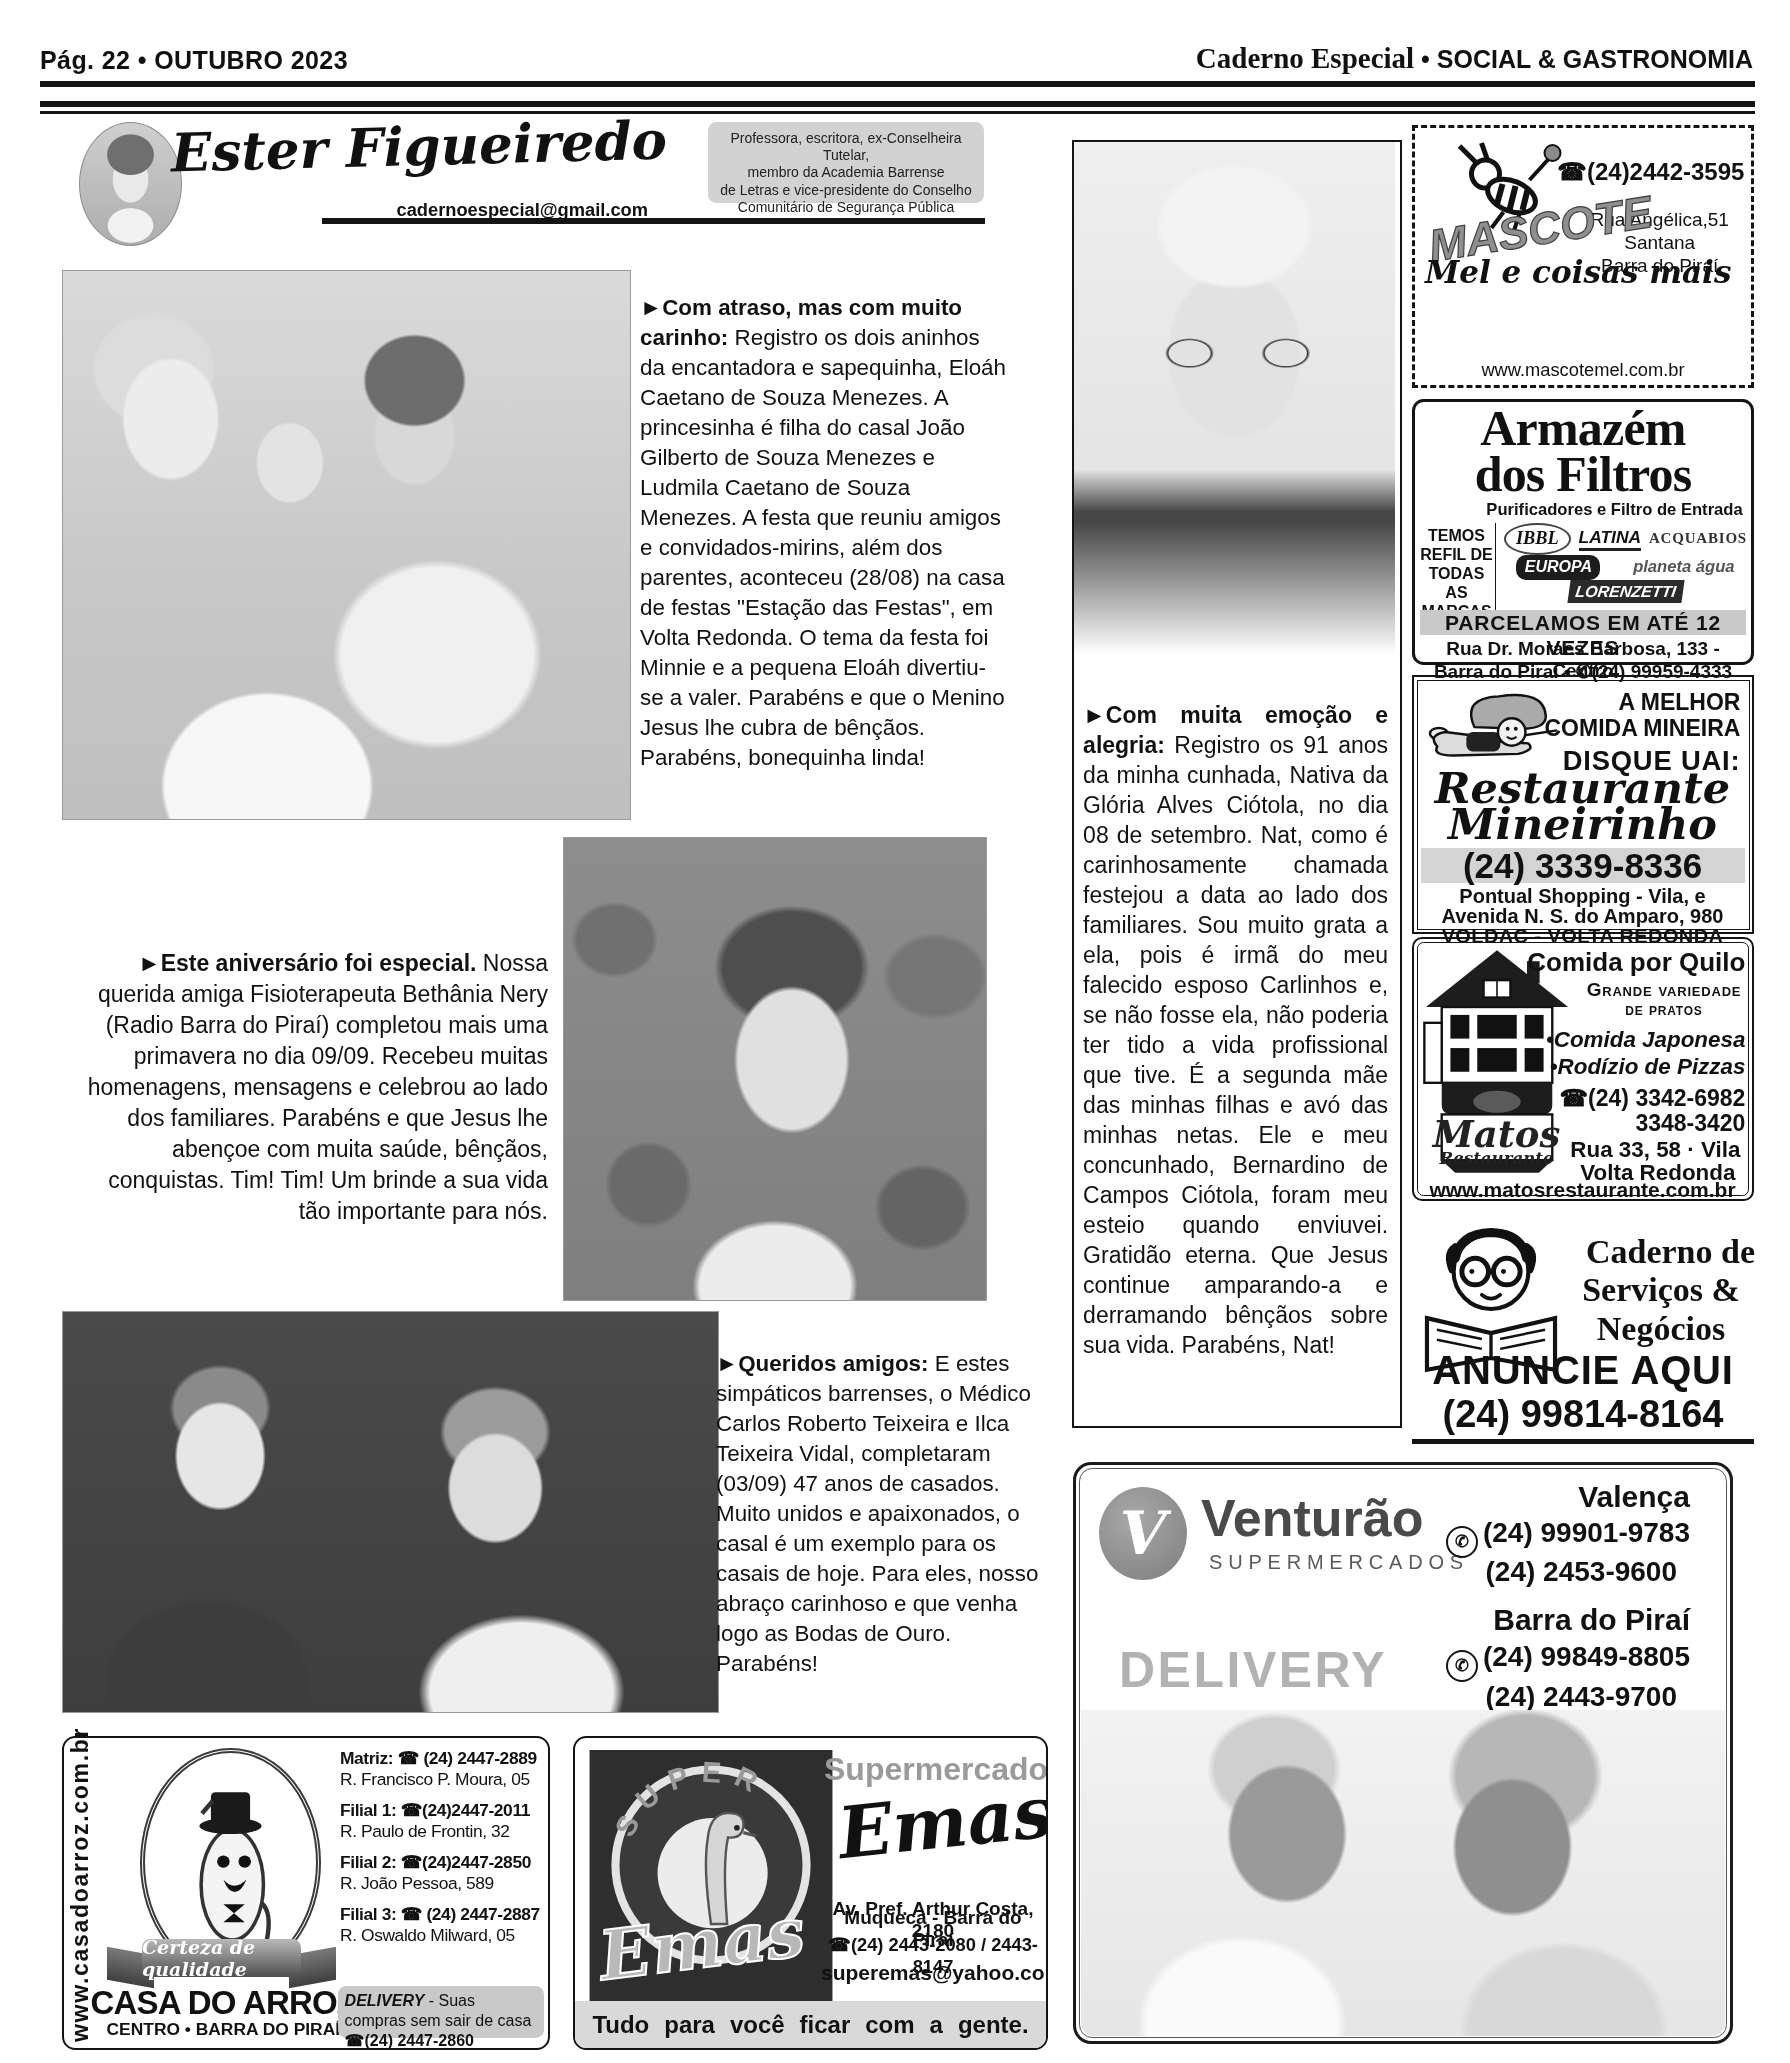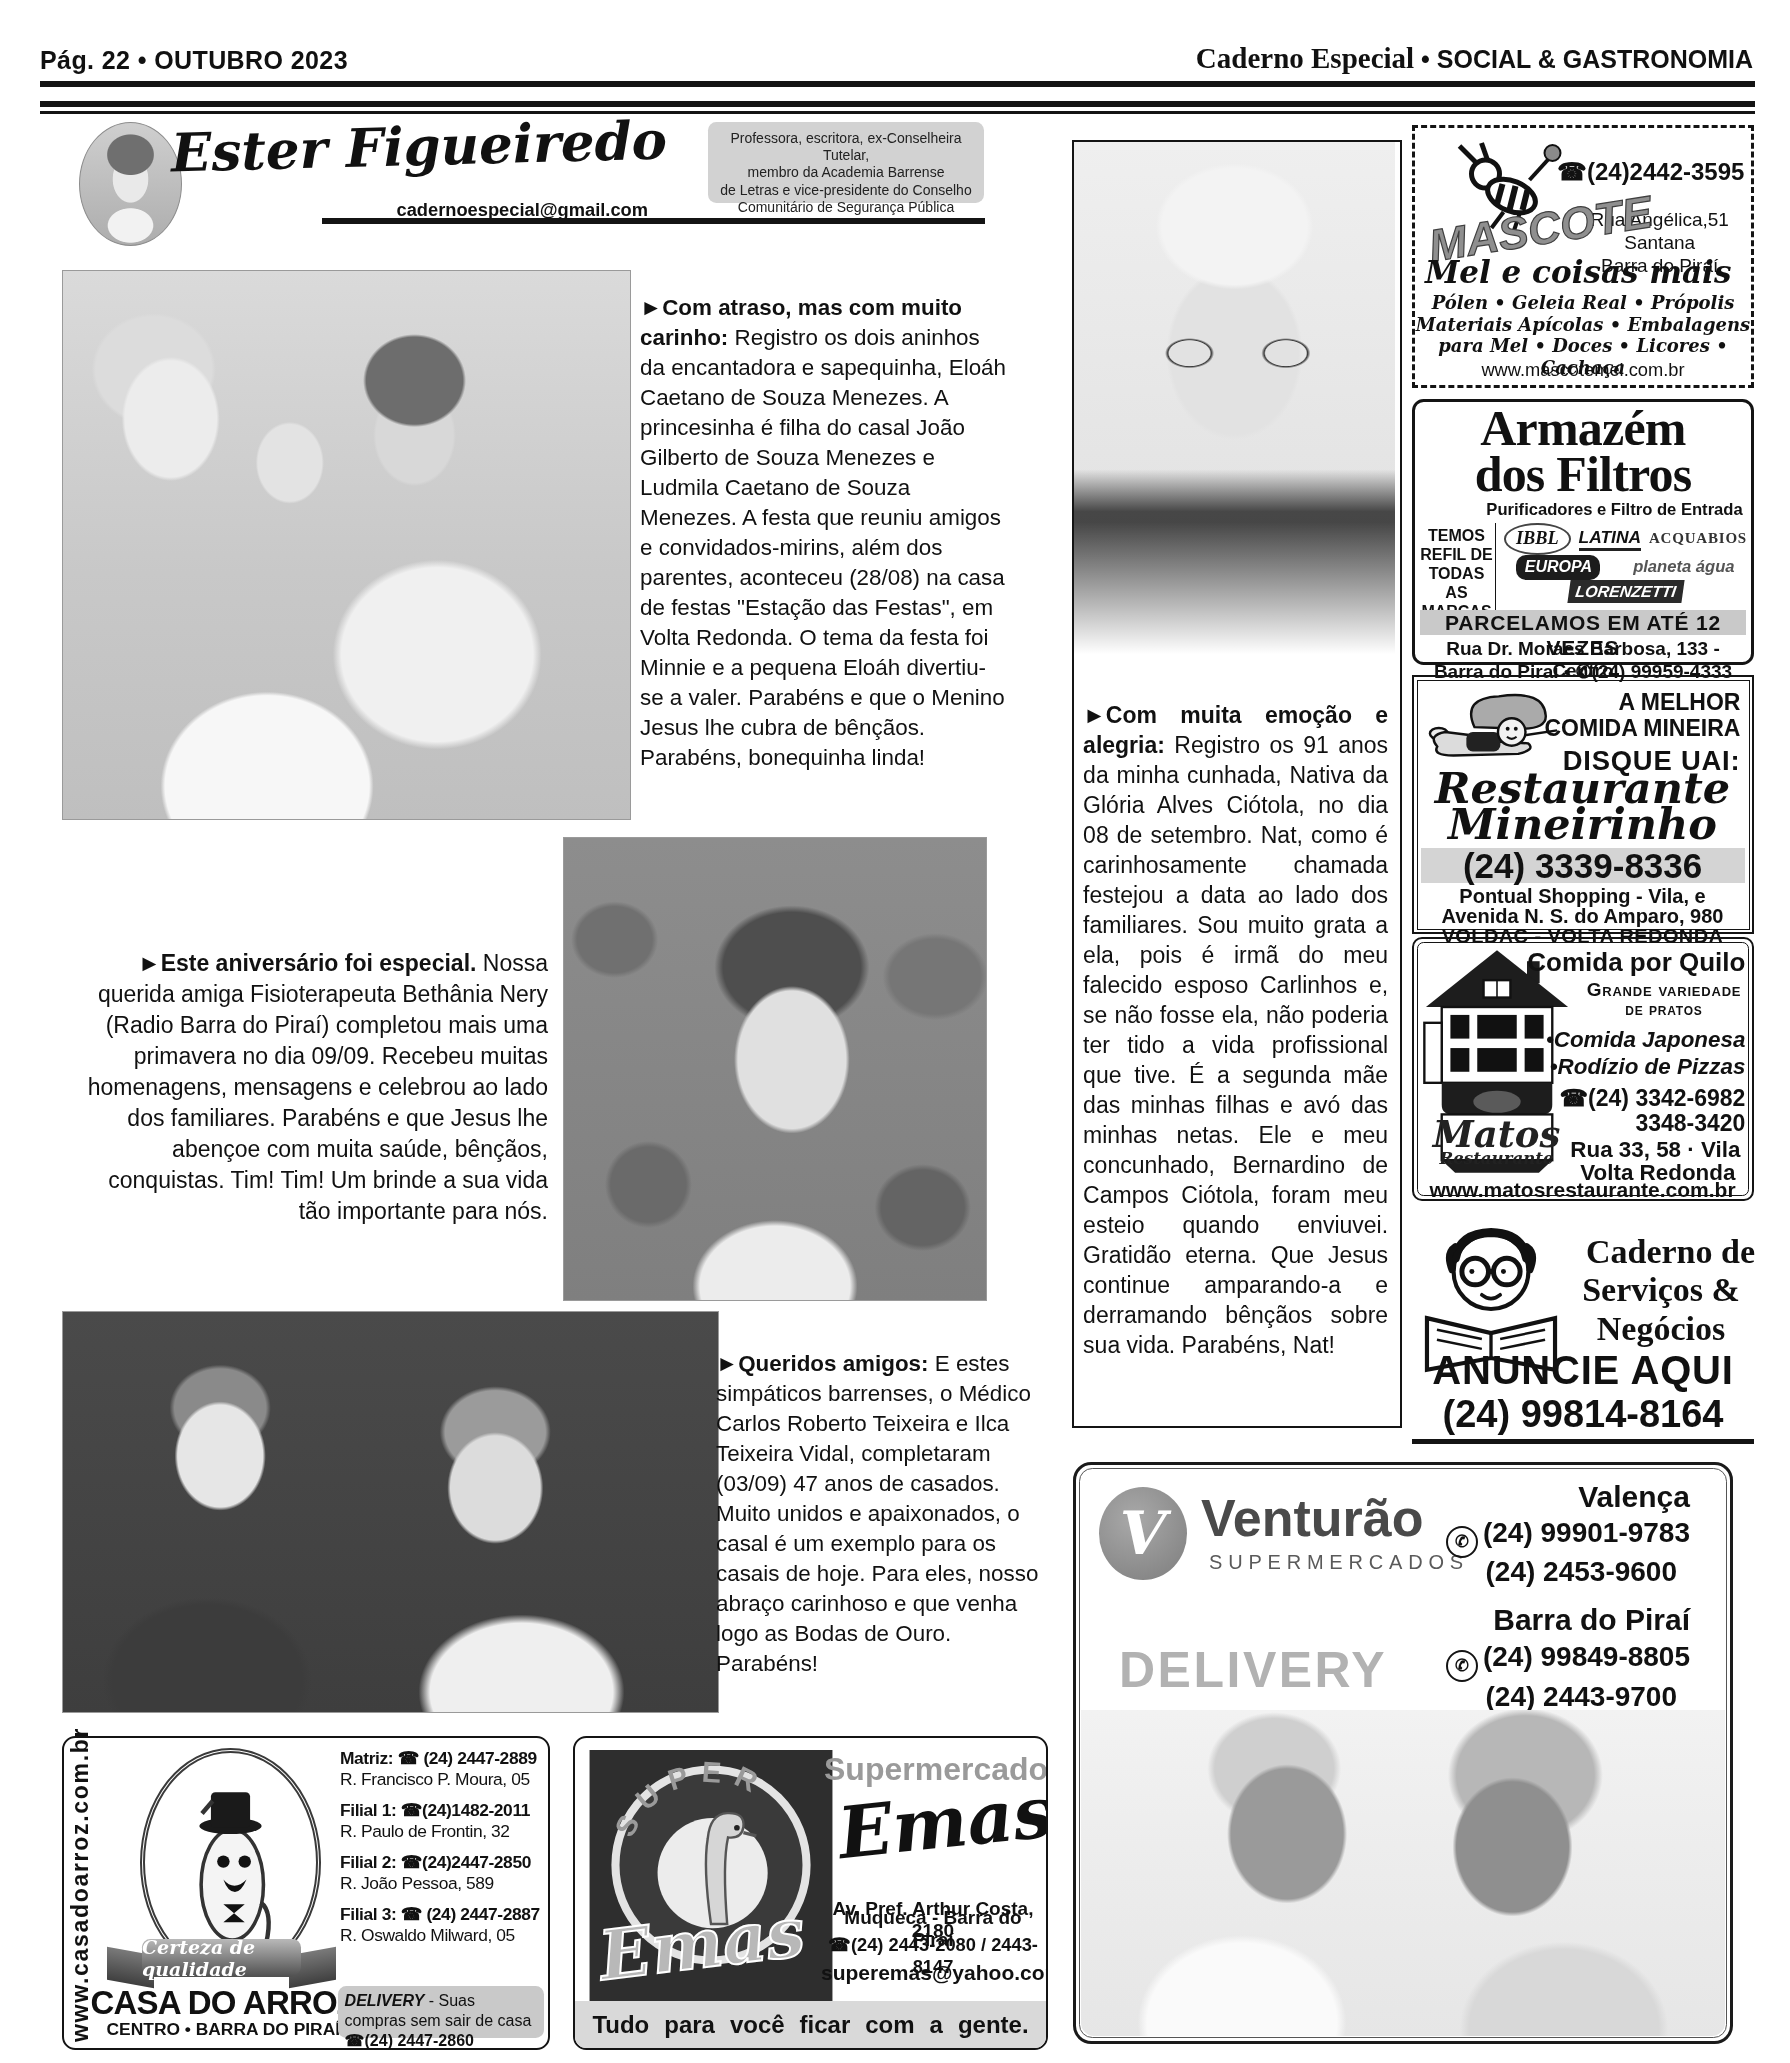--- a/index.html
+++ b/index.html
@@ -269,25 +269,20 @@
       <line x1="74" y1="74" x2="68" y2="92" stroke="#111" stroke-width="4"></line>
     </svg>
     <div class="abs" id="mascote-phone">☎(24)2442-3595</div>
     <div class="abs" id="mascote-addr">
       <div>Rua Angélica,51</div>
       <div>Santana</div>
       <div>Barra do Piraí</div>
     </div>
     <div class="abs" id="mascote-logo">MASCOTE</div>
     <div class="abs script" id="mascote-tagline">Mel e coisas mais</div>
-    <div class="abs" id="mascote-products">
-      <div>Pólen • Geleia Real • Própolis</div>
-      <div>Materiais Apícolas • Embalagens</div>
-      <div>para Mel • Doces • Licores • Cachaça</div>
-    </div>
     <div class="abs" id="mascote-site">www.mascotemel.com.br</div>
   </div>
 
   <div class="abs ad" id="ad-armazem">
     <div class="abs" id="armazem-l2">dos Filtros</div>
     <div class="abs" id="armazem-l1">Armazém</div>
     <div class="abs" id="armazem-sub">Purificadores e Filtro de Entrada</div>
     <div class="abs" id="armazem-refill">TEMOS REFIL DE TODAS AS MARCAS</div>
     <div class="abs" id="armazem-brands">
       <span class="brand brand-ibbl">IBBL</span>
@@ -425,21 +420,21 @@
         </div>
     </div>
     <div class="abs" id="arroz-name">CASA DO ARROZ</div>
     <div class="abs" id="arroz-sub">CENTRO • BARRA DO PIRAÍ</div>
     <div class="abs" id="arroz-contacts">
       <div class="loc">
         <div class="l1"><span>Matriz:</span> <span>☎ (24) 2447-2889</span></div>
         <div class="l2">R. Francisco P. Moura, 05</div>
       </div>
       <div class="loc">
-        <div class="l1"><span>Filial 1:</span> <span>☎(24)1482-2011</span></div>
+        <div class="l1"><span>Filial 1:</span> <span>☎(24)2447-2011</span></div>
         <div class="l2">R. Paulo de Frontin, 32</div>
       </div>
       <div class="loc">
         <div class="l1"><span>Filial 2:</span> <span>☎(24)2447-2850</span></div>
         <div class="l2">R. João Pessoa, 589</div>
       </div>
       <div class="loc">
         <div class="l1"><span>Filial 3:</span> <span>☎ (24) 2447-2887</span></div>
         <div class="l2">R. Oswaldo Milward, 05</div>
       </div>

